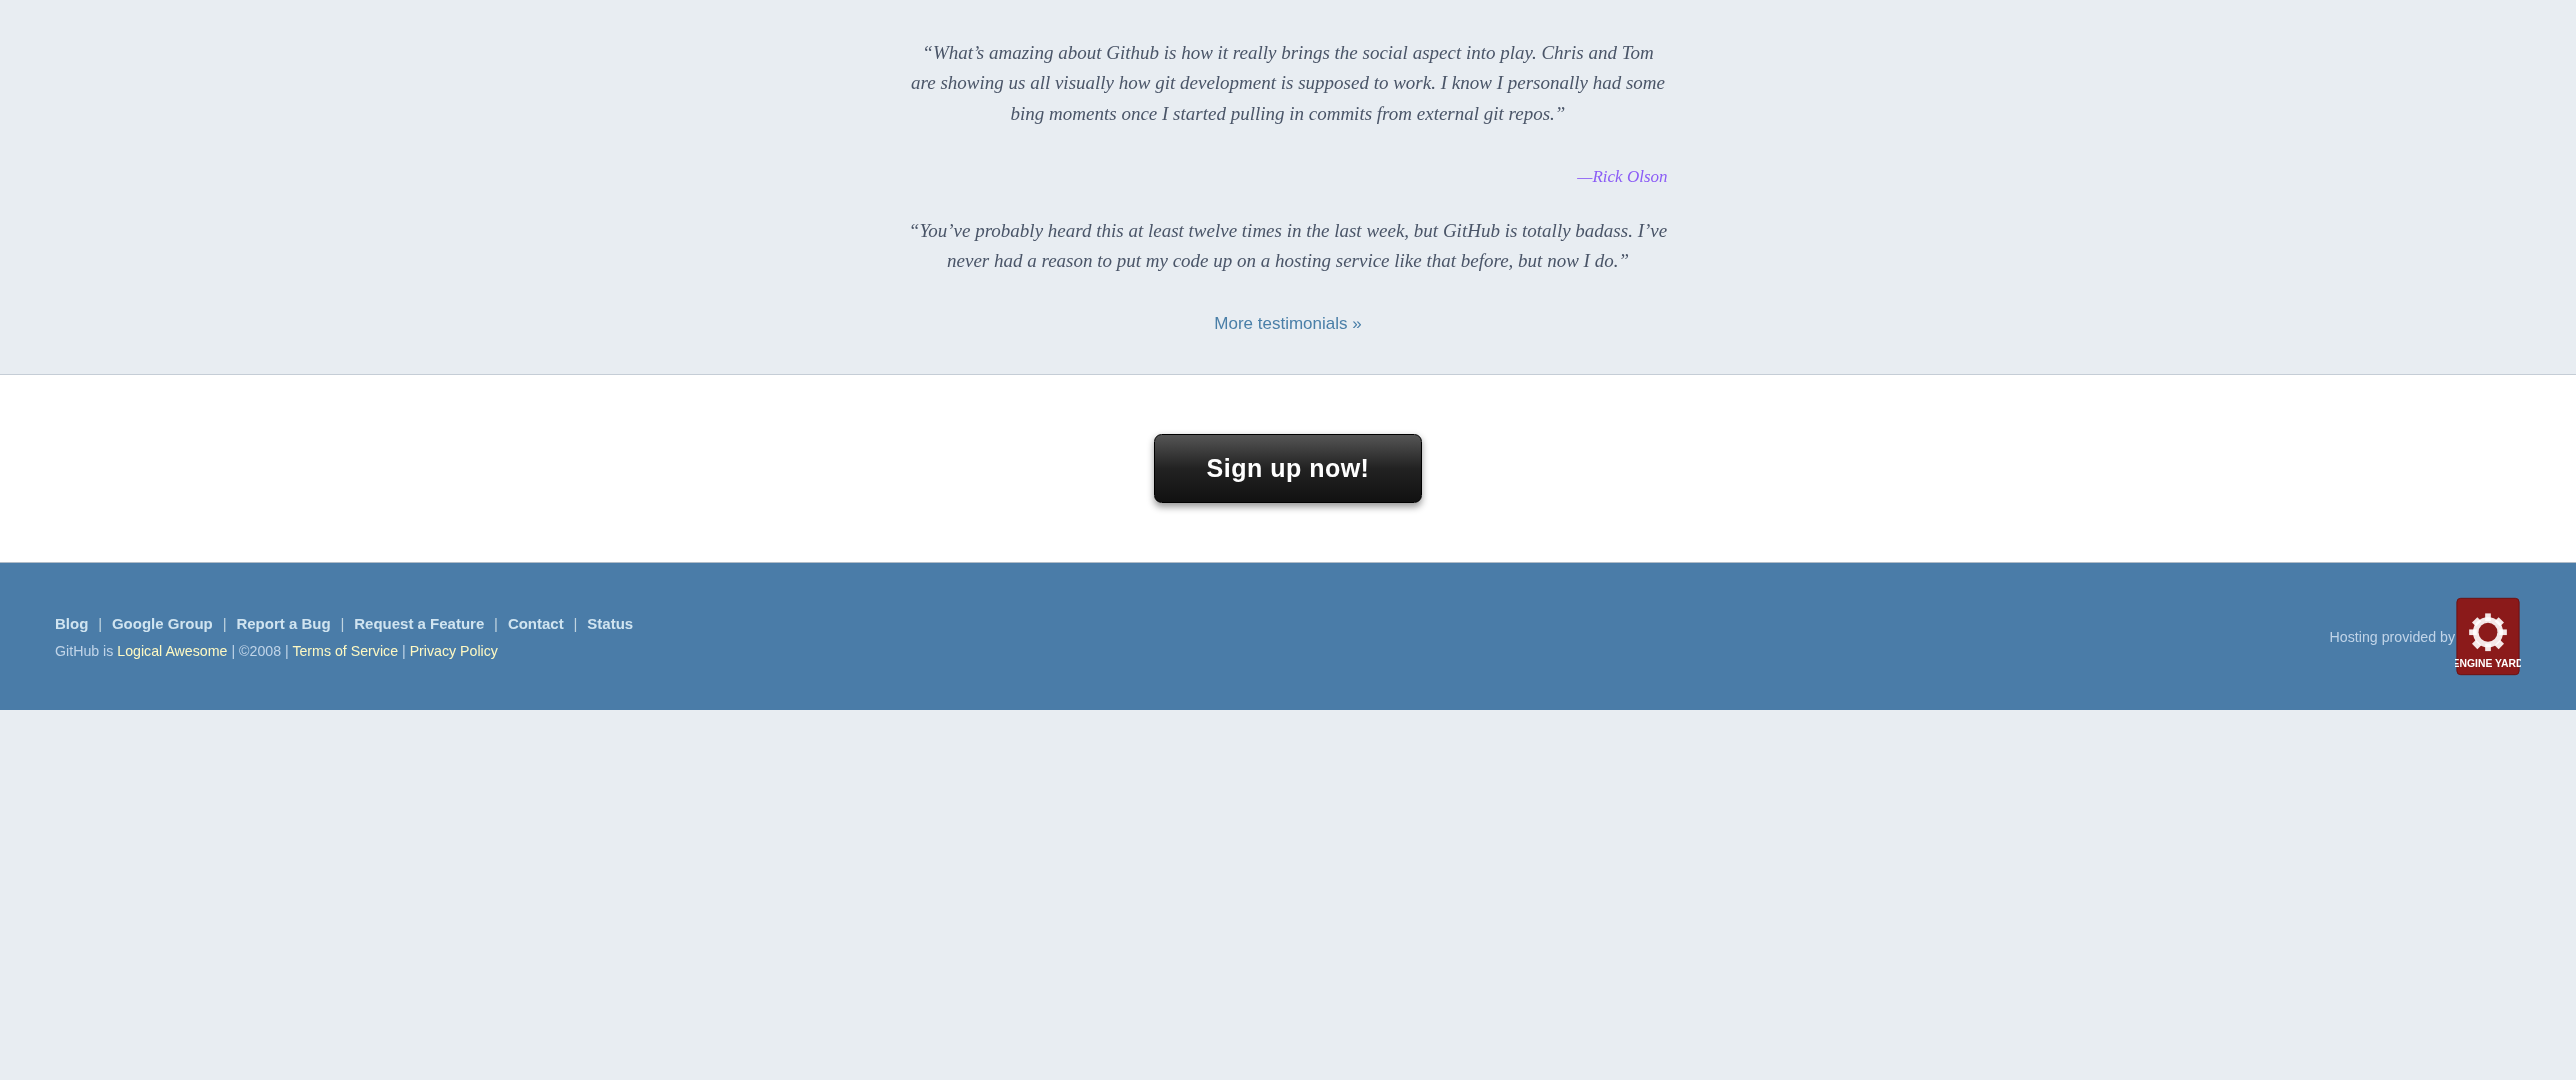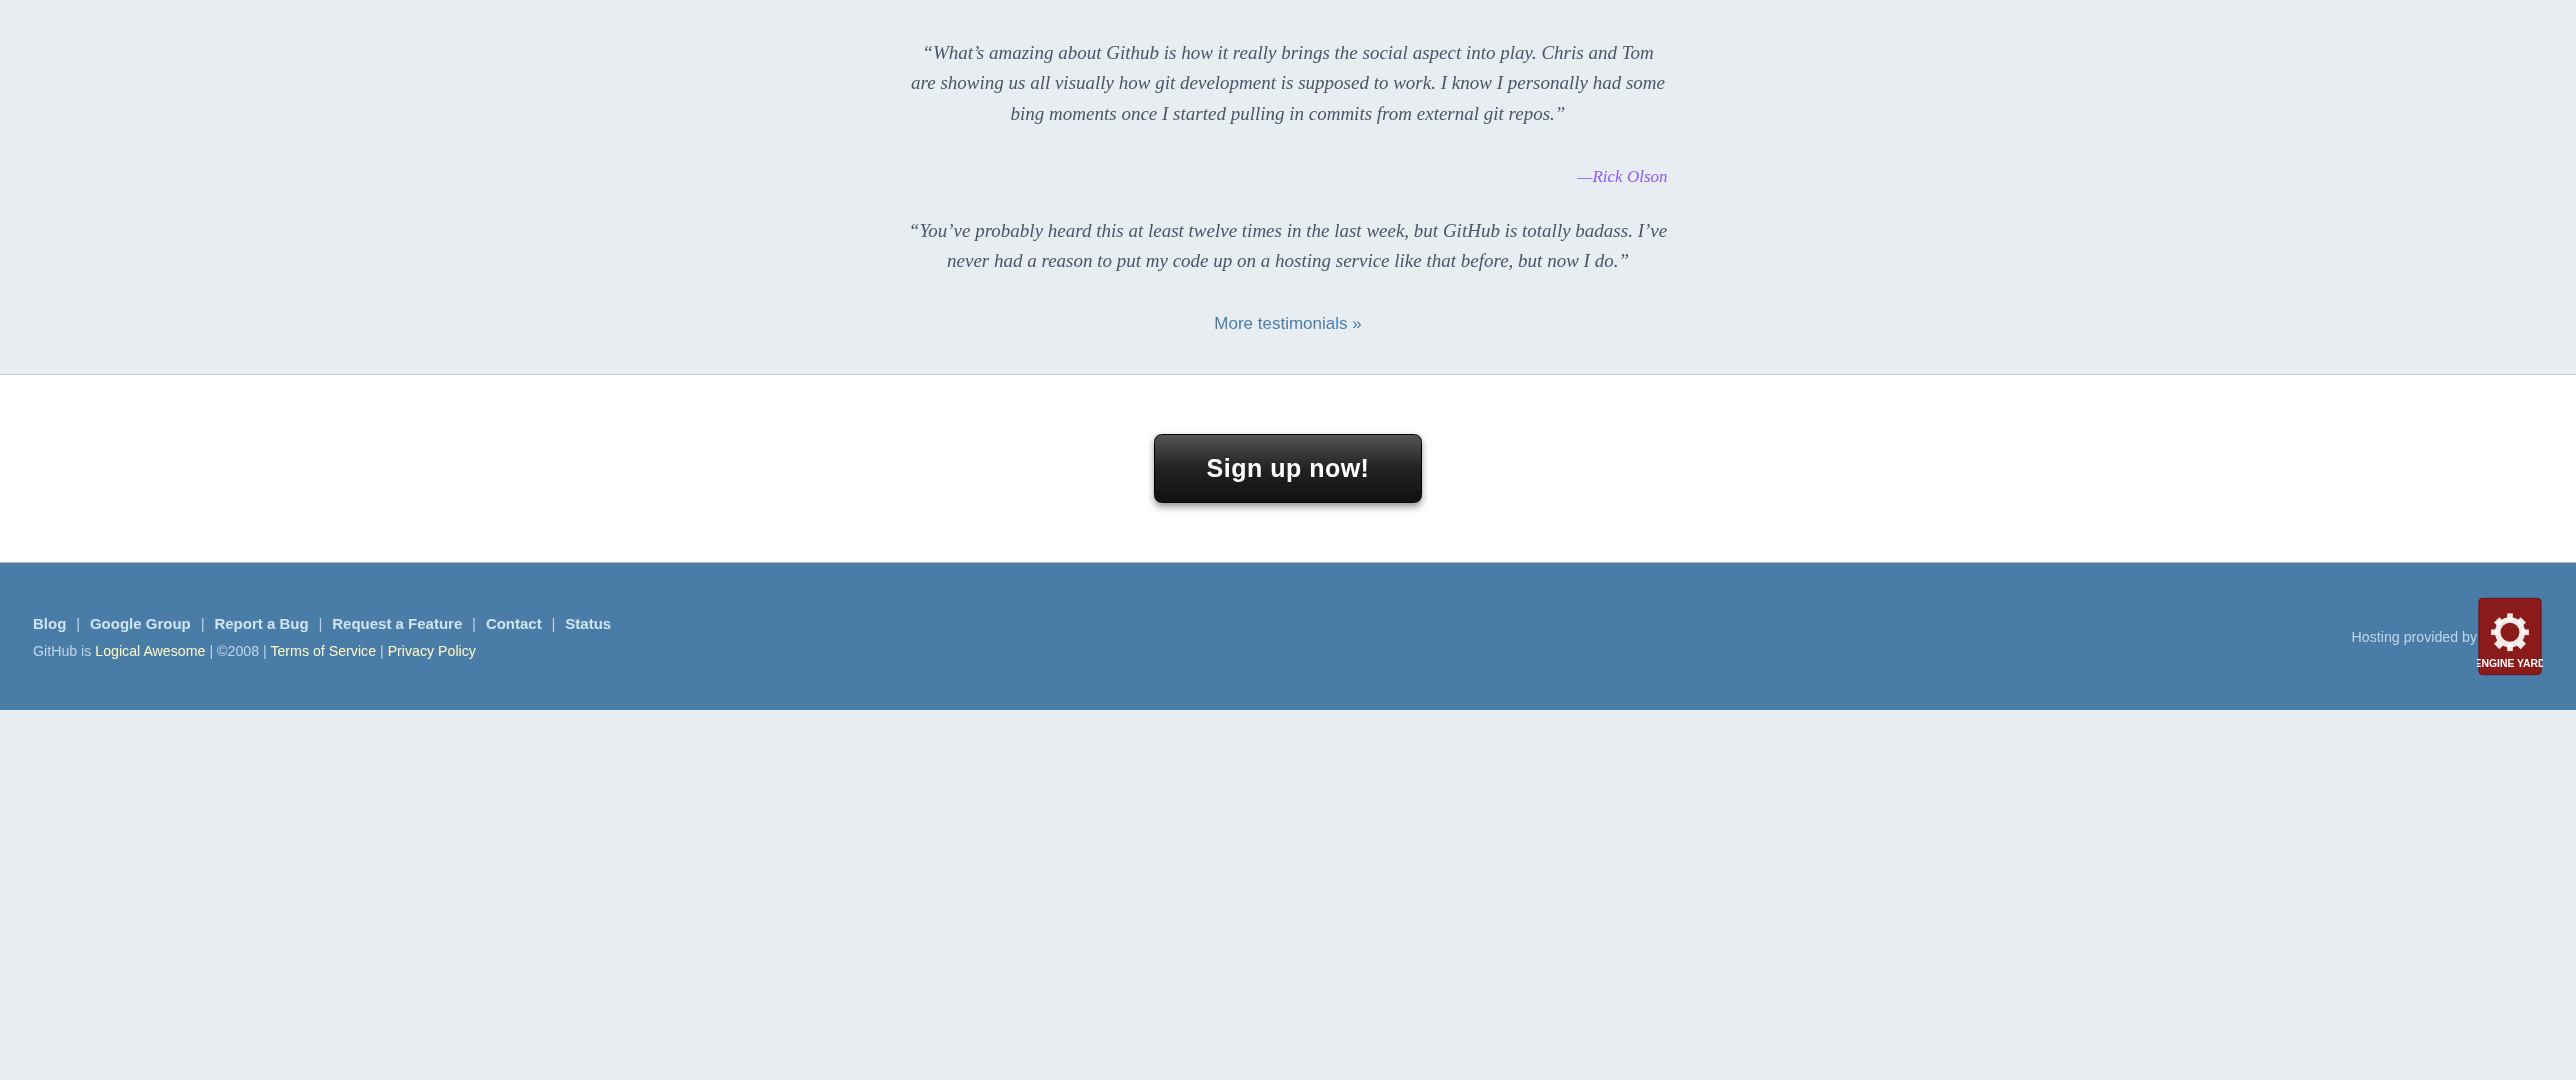--- a/index.html
+++ b/index.html
@@ -78,21 +78,21 @@
     }
 
     .footer-divider {
       border: none;
       border-top: 1.9px solid #b0bcc8;
       margin: 0;
     }
 
     .footer {
       background: #4a7ca8;
-      padding: 33px 33px;
+      padding: 33px 55px;
       display: flex;
       justify-content: space-between;
       align-items: center;
     }
 
     .footer-left {
       color: #ffffff;
     }
 
     .footer-nav {

